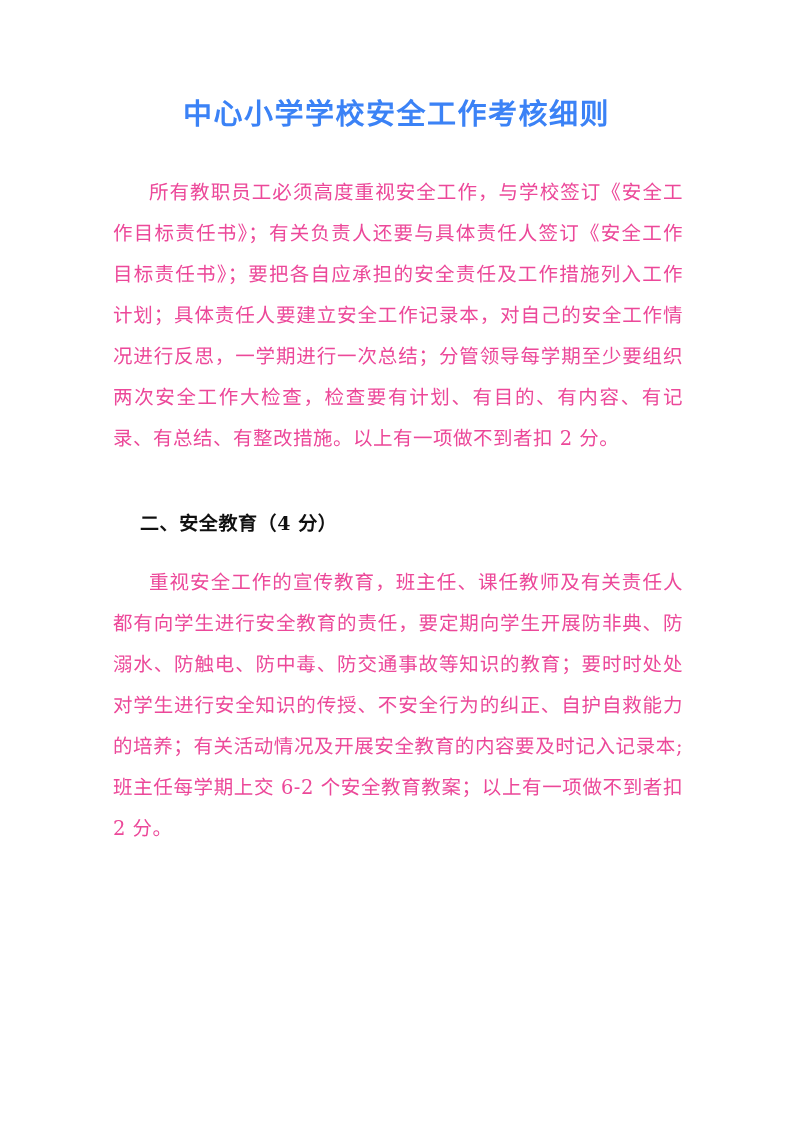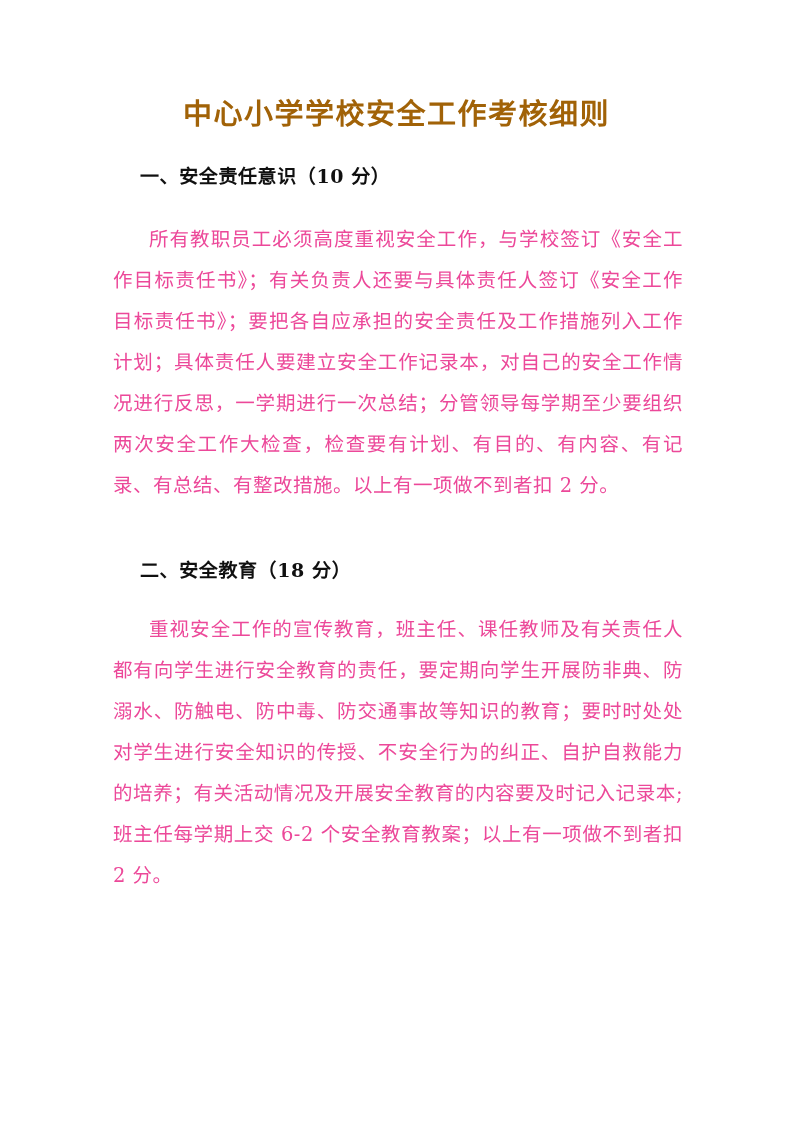--- a/index.html
+++ b/index.html
@@ -26,21 +26,21 @@
     position: absolute;
     left: 0;
     top: 94px;
     width: 793px;
     text-align: center;
     font-family: "DejaVu Serif", "Liberation Serif", serif;
     font-size: 29px;
     line-height: 40px;
     font-weight: 700;
     letter-spacing: 1.5px;
-    color: #a16207;
+    color: #3b82f6;
     white-space: nowrap;
   }
 
   
   .content {
     position: absolute;
     left: 113px;
     top: 150px;
     width: 570px;
   }
@@ -82,24 +82,23 @@
 </style>
 </head>
 <body>
 
 <div class="page">
 
   <div class="doc-title">中心小学学校安全工作考核细则</div>
 
   <div class="content">
 
-    <h2 class="section-heading heading-gap-1">一、安全责任意识（10 分）</h2>
 
     <p class="body-paragraph para-gap-1">所有教职员工必须高度重视安全工作，与学校签订《安全工作目标责任书》；有关负责人还要与具体责任人签订《安全工作目标责任书》；要把各自应承担的安全责任及工作措施列入工作计划；具体责任人要建立安全工作记录本，对自己的安全工作情况进行反思，一学期进行一次总结；分管领导每学期至少要组织两次安全工作大检查，检查要有计划、有目的、有内容、有记录、有总结、有整改措施。以上有一项做不到者扣 2 分。</p>
 
-    <h2 class="section-heading heading-gap-2">二、安全教育（18 分）</h2>
+    <h2 class="section-heading heading-gap-2">二、安全教育（4 分）</h2>
 
     <p class="body-paragraph para-gap-2">重视安全工作的宣传教育，班主任、课任教师及有关责任人都有向学生进行安全教育的责任，要定期向学生开展防非典、防溺水、防触电、防中毒、防交通事故等知识的教育；要时时处处对学生进行安全知识的传授、不安全行为的纠正、自护自救能力的培养；有关活动情况及开展安全教育的内容要及时记入记录本;班主任每学期上交 6-2 个安全教育教案；以上有一项做不到者扣 2 分。</p>
 
 
   </div>
 
 </div>
 
 </body></html>

